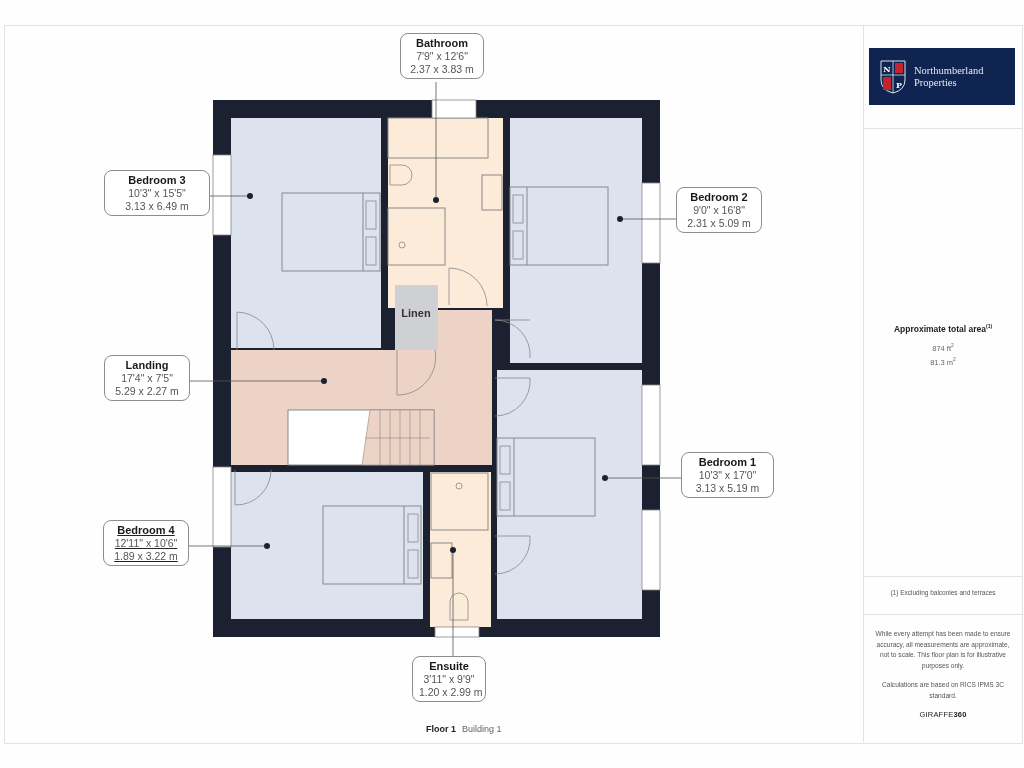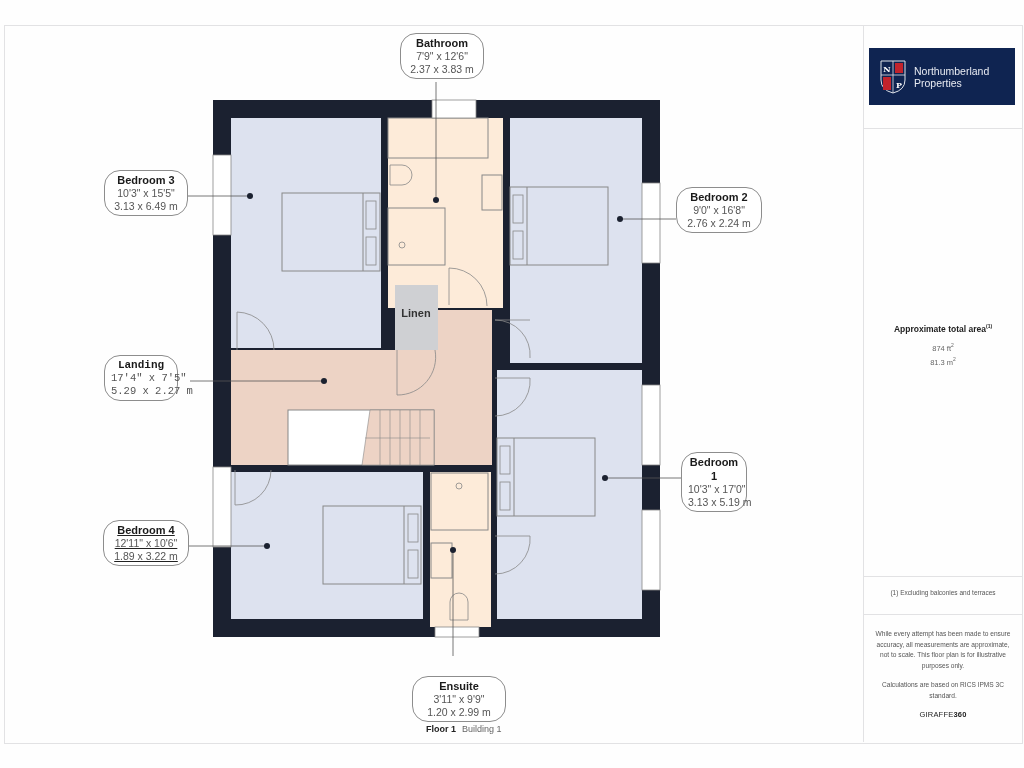--- a/index.html
+++ b/index.html
@@ -6,32 +6,32 @@
   body {
     width: 1024px; height: 768px; background: #fefefe; position: relative; overflow: hidden;
     font-family: "Liberation Sans", "DejaVu Sans", sans-serif; color: #222;
   }
   .frame { position: absolute; left: 4px; top: 25px; width: 1017px; height: 717px; border: 1px solid #e2e2e4; background: #fefefe; }
   .plan-area { position: absolute; left: 4px; top: 25px; width: 859px; height: 717px; }
   .sidebar { position: absolute; left: 863px; top: 25px; width: 158px; height: 717px; border-left: 1px solid #e2e2e4; }
   .side-sec { position: absolute; left: 0; width: 158px; border-bottom: 1px solid #e2e2e4; }
   .logo { position: absolute; left: 5px; top: 23px; width: 146px; height: 57px; background: #0f2451; display: flex; align-items: center; }
   .logo-shield { width: 26px; height: 34px; margin-left: 11px; position: relative; }
-  .logo-text { color: #e8ebf2; font-family: Liberation Sans, sans-serif; font-size: 10.5px; line-height: 12px; margin-left: 8px; }
+  .logo-text { color: #e8ebf2; font-family: Liberation Serif, serif; font-size: 10.5px; line-height: 12px; margin-left: 8px; }
   .area-title { position: absolute; left: 0; width: 158px; top: 298px; text-align: center; font-size: 8.5px; font-weight: bold; }
   .area-title sup { font-size: 5px; }
   .area-val { position: absolute; left: 0; width: 158px; text-align: center; font-size: 7.5px; color: #666; }
   .area-val sup { font-size: 5px; }
   .footnote { position: absolute; left: 0; width: 158px; top: 564px; text-align: center; font-size: 6.5px; color: #555; }
   .disclaimer { position: absolute; left: 10px; width: 138px; top: 604px; text-align: center; font-size: 6.6px; line-height: 10.5px; color: #555; }
   .calc { position: absolute; left: 10px; width: 138px; top: 655px; text-align: center; font-size: 6.6px; line-height: 10.5px; color: #555; }
   .brand { position: absolute; left: 0; width: 158px; top: 685px; text-align: center; font-size: 7.5px; color: #222; letter-spacing: 0.2px; }
   .brand b { font-weight: bold; margin-top: 22px; }
   .label {
-    position: absolute; background: #fff; border: 1px solid #8d8d8d; border-radius: 16px;
+    position: absolute; background: #fff; border: 1px solid #8d8d8d; border-radius: 8px;
     text-align: center; padding: 2px 6px 3px; box-sizing: border-box;
   }
   .label .name { font-size: 11px; font-weight: bold; color: #1a1a1a; line-height: 14px; }
   .label .dim { font-size: 10.5px; color: #555; line-height: 12.5px; white-space: nowrap; }
   .floor-caption { position: absolute; left: 394px; top: 724px; font-size: 9px; color: #222; }
   .floor-caption b { font-weight: bold; margin-right: 6px; padding-left: 32px; }
   .floor-caption span { color: #666; }
   svg.plan { position: absolute; left: 0; top: 0; }
 </style>
 </head>
@@ -136,46 +136,46 @@
     <circle cx="453" cy="550" r="3"></circle>
   </g>
   <text x="416" y="317" font-size="11" font-weight="bold" fill="#333" text-anchor="middle" font-family="Liberation Sans, sans-serif">Linen</text>
 </svg>
 
 <div class="label" style="left:400px;top:33px;width:84px;">
   <div class="name">Bathroom</div>
   <div class="dim">7'9" x 12'6"</div>
   <div class="dim">2.37 x 3.83 m</div>
 </div>
-<div class="label" style="left:104px;top:170px;width:84px;">
+<div class="label" style="left:104px;top:170px;width:106px;">
   <div class="name">Bedroom 3</div>
   <div class="dim">10'3" x 15'5"</div>
   <div class="dim">3.13 x 6.49 m</div>
 </div>
 <div class="label" style="left:676px;top:187px;width:86px;">
   <div class="name">Bedroom 2</div>
   <div class="dim">9'0" x 16'8"</div>
-  <div class="dim">2.76 x 2.24 m</div>
-</div>
-<div class="label" style="left:104px;top:355px;width:74px;font-family:Liberation Mono, monospace;">
+  <div class="dim">2.31 x 5.09 m</div>
+</div>
+<div class="label" style="left:104px;top:355px;width:86px;">
   <div class="name">Landing</div>
   <div class="dim">17'4" x 7'5"</div>
   <div class="dim">5.29 x 2.27 m</div>
 </div>
-<div class="label" style="left:681px;top:452px;width:66px;">
+<div class="label" style="left:681px;top:452px;width:93px;">
   <div class="name">Bedroom 1</div>
   <div class="dim">10'3" x 17'0"</div>
   <div class="dim">3.13 x 5.19 m</div>
 </div>
 <div class="label" style="left:103px;top:520px;width:86px;text-decoration:underline;">
   <div class="name">Bedroom 4</div>
   <div class="dim">12'11" x 10'6"</div>
   <div class="dim">1.89 x 3.22 m</div>
 </div>
-<div class="label" style="left:412px;top:656px;width:94px;margin-top:20px;">
+<div class="label" style="left:412px;top:656px;width:74px;">
   <div class="name">Ensuite</div>
   <div class="dim">3'11" x 9'9"</div>
   <div class="dim">1.20 x 2.99 m</div>
 </div>
 
 <div class="floor-caption">
   <b>Floor 1</b><span>Building 1</span>
 </div>
 
 <div class="sidebar">

